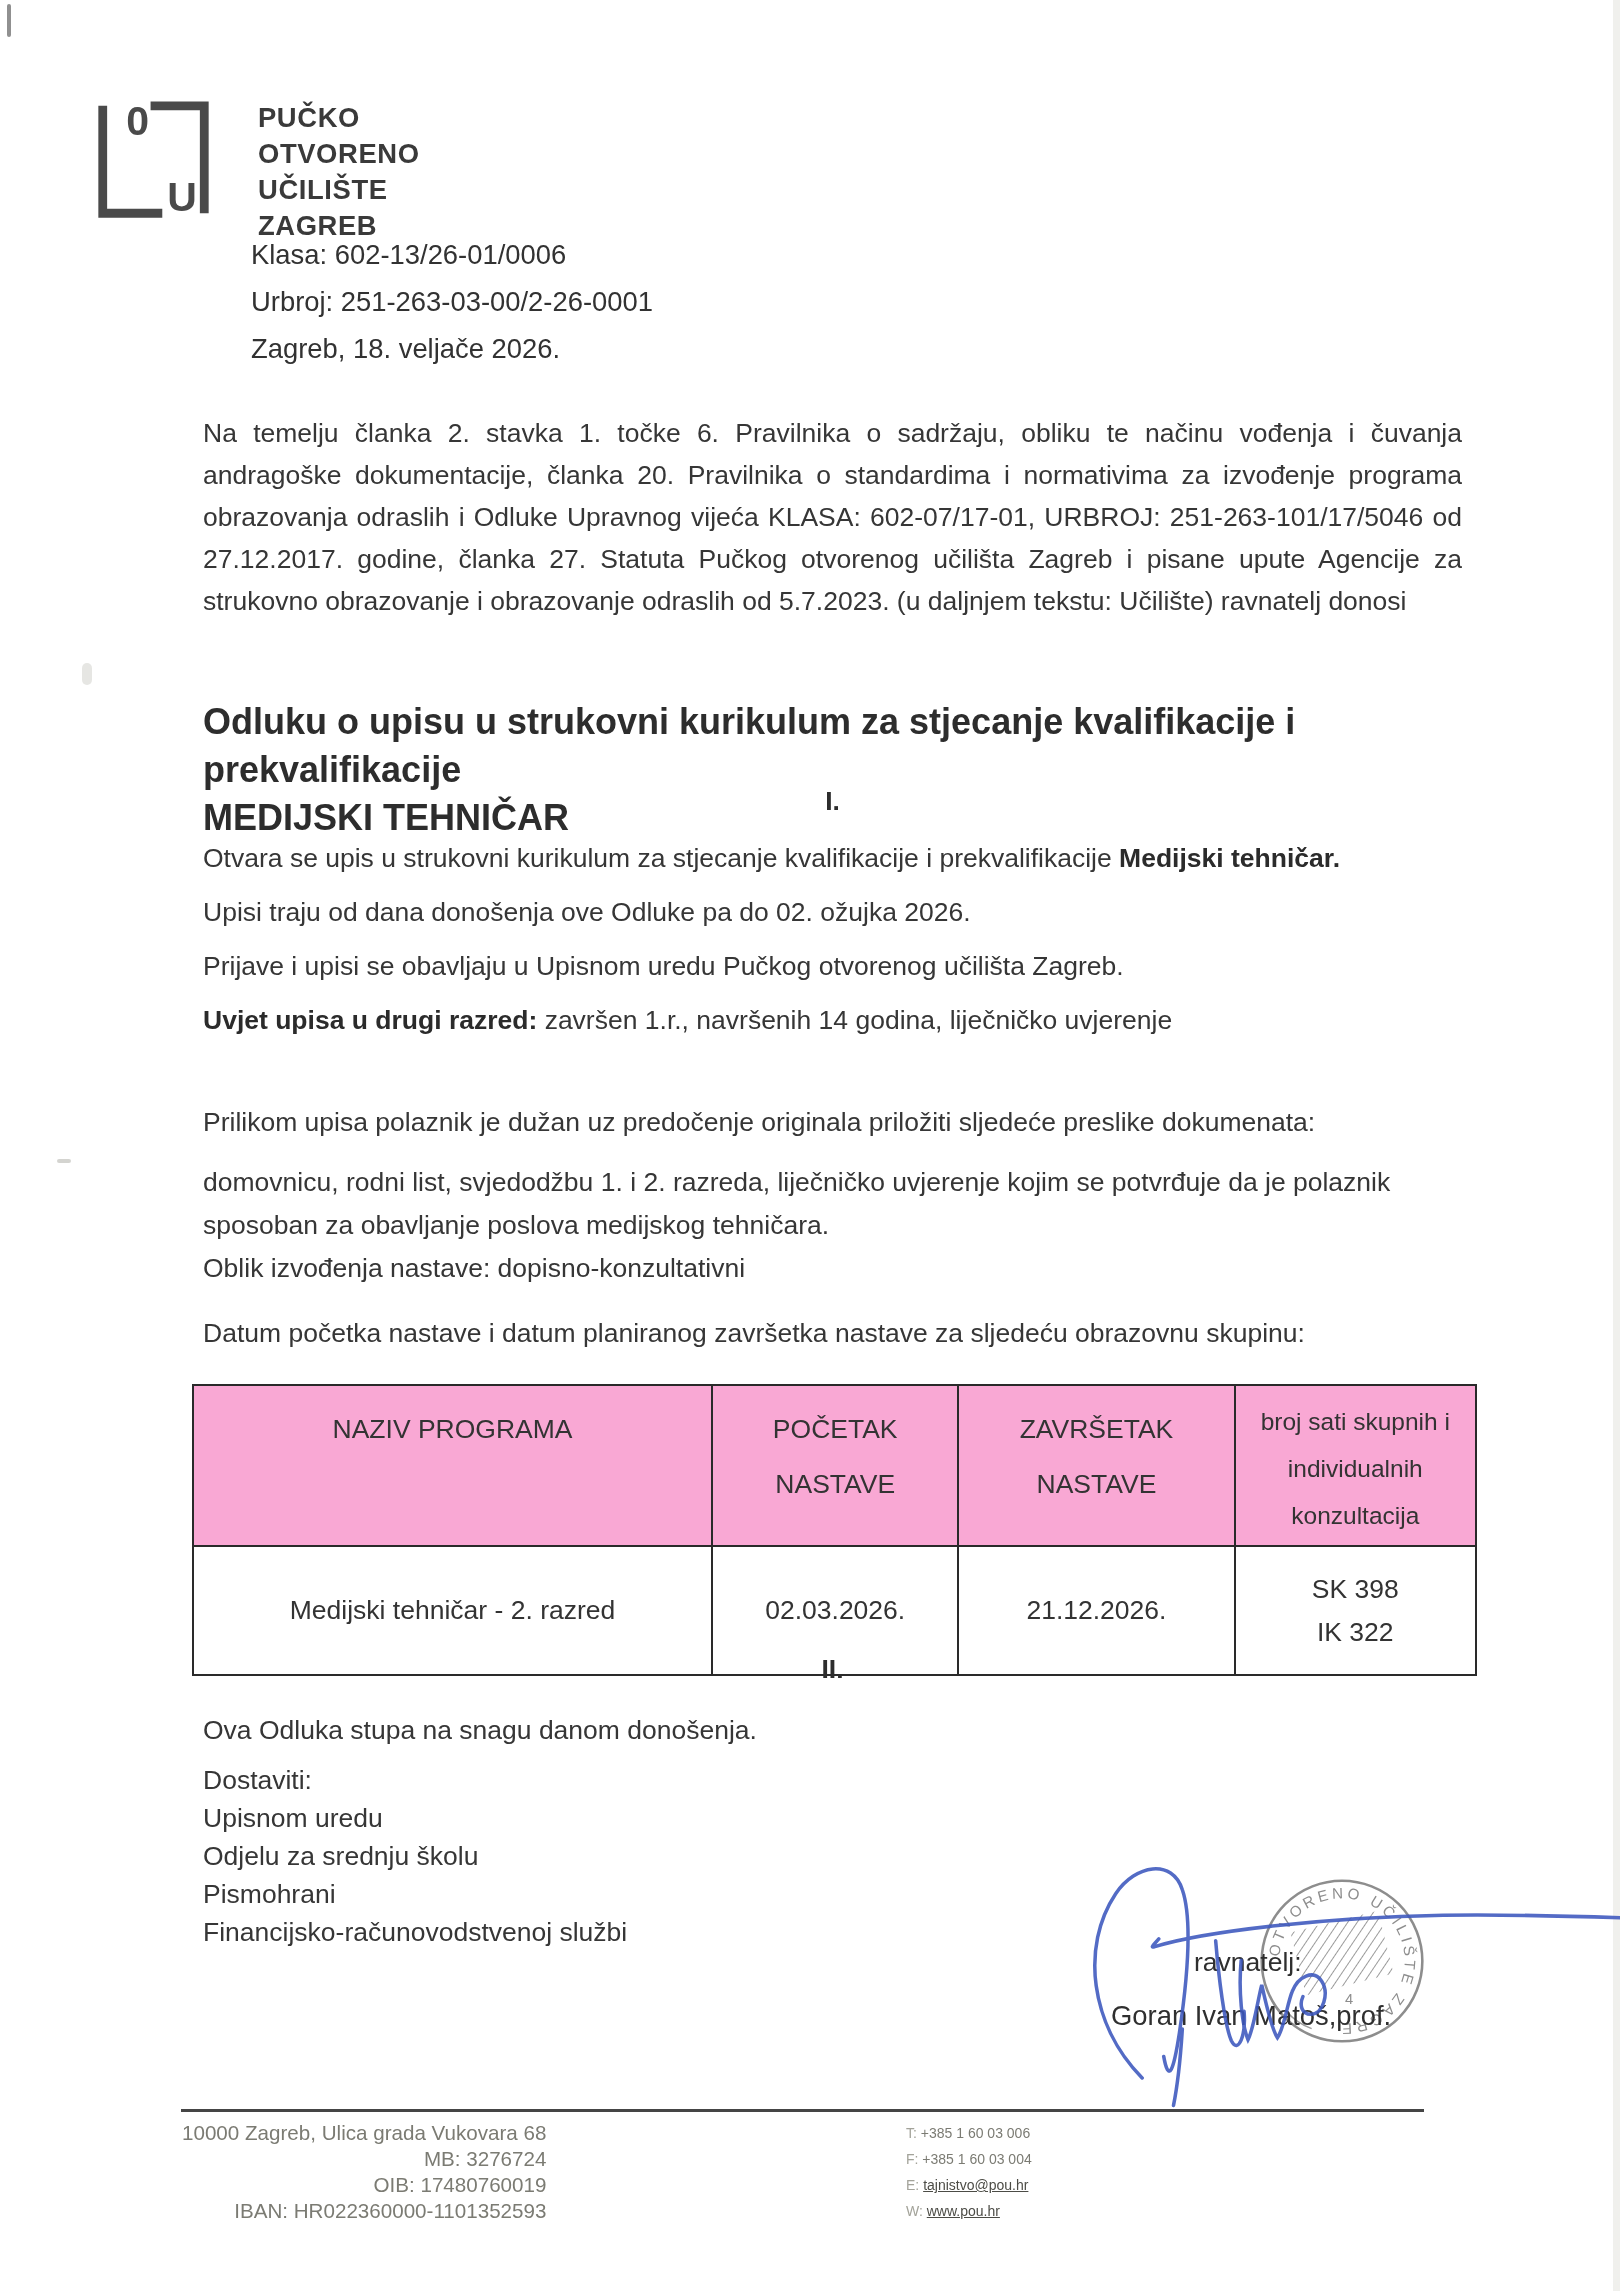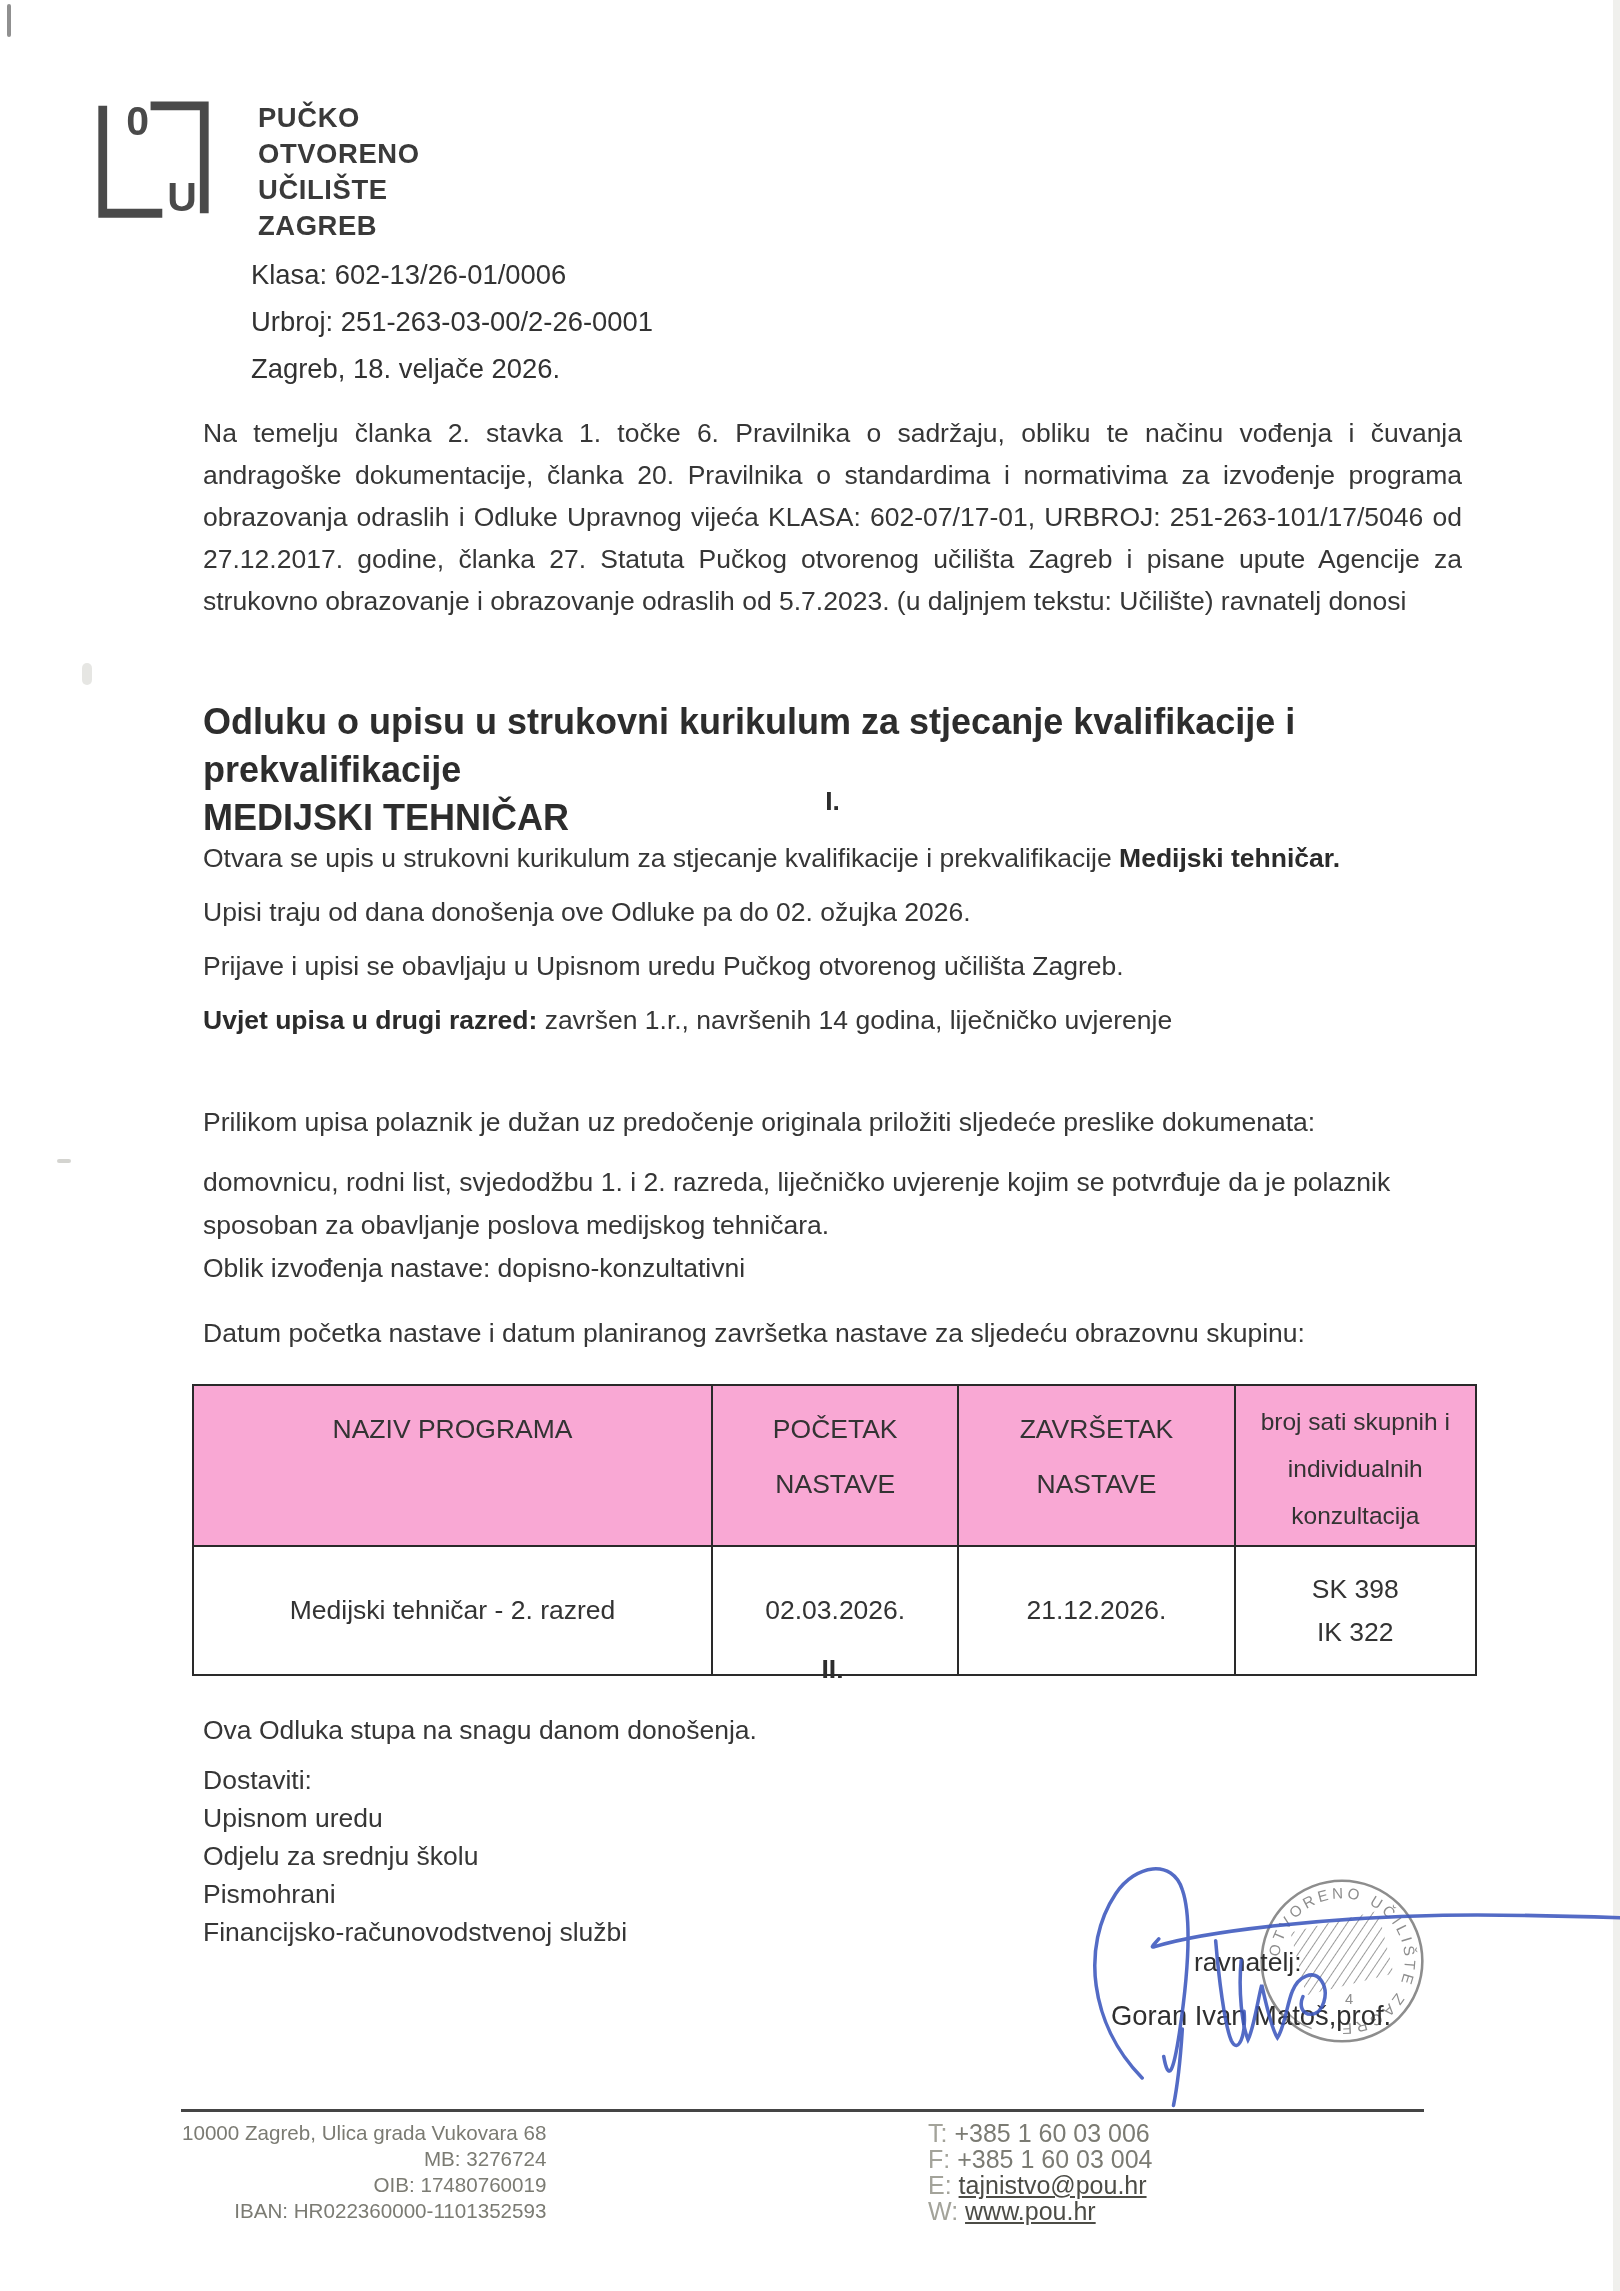--- a/index.html
+++ b/index.html
@@ -14,21 +14,21 @@
   .abs{position:absolute;}
   
   .edge-shade{right:0;top:0;width:6.9px;height:2292px;background:#e9e9e5;opacity:.7;}
   .tick-topleft{left:6.9px;top:3.9px;width:3.9px;height:33px;background:#6b6b6b;opacity:.75;border-radius:2px;}
   .smudge1{left:57px;top:1159px;width:13.7px;height:3.9px;background:#c9c9c4;opacity:.8;border-radius:2px;}
   .smudge2{left:82px;top:663px;width:9.8px;height:21.6px;background:#dcdcd7;opacity:.7;border-radius:4.9px;}
   
   .logo-mark{left:92px;top:98px;width:123px;height:127px;}
   .logo-text{left:258px;top:100px;font-size:27.4px;line-height:36px;font-weight:bold;color:#3a3a3a;letter-spacing:0.6px;}
   
-  .meta{left:251px;top:231px;font-size:27.4px;line-height:47px;color:#323232;margin-top:20px;}
+  .meta{left:251px;top:231px;font-size:27.4px;line-height:47px;color:#323232;}
   
   .intro{left:203px;top:412px;width:1259px;font-size:26.5px;line-height:42px;text-align:justify;color:#363636;}
   
   .title-block{left:203px;top:698px;width:1259px;text-align:left;font-weight:bold;color:#2d2d2d;font-size:36px;line-height:48px;}
   .sec-label{width:1259px;left:203px;text-align:center;font-weight:bold;font-size:26.5px;color:#2d2d2d;}
   .sec1{top:786px;}
   .sec2{top:1654px;}
   
   .pgroup{left:203px;top:845px;width:1259px;font-size:26.5px;color:#363636;}
   .pgroup p{margin:0 0 26.5px 0;line-height:27.4px;}
@@ -52,21 +52,21 @@
   .p9{left:203px;top:1717px;width:1259px;font-size:26.5px;line-height:27.4px;color:#363636;}
   .dostaviti{left:203px;top:1761px;font-size:26.5px;line-height:38px;color:#363636;}
   
   .stamp{left:1247px;top:1864px;width:192px;height:196px;}
   .sig-role{left:1194px;top:1947px;font-size:26.5px;color:#2f2f2f;}
   .sig-name{left:1111px;top:2000px;font-size:27.4px;color:#2f2f2f;}
   .signature-ink{left:1000px;top:1821px;width:647px;height:314px;pointer-events:none;}
   
   .footer-line{left:181px;top:2109px;width:1243px;height:2.9px;background:#454545;}
   .footer-left{left:182px;top:2120px;font-size:20.6px;line-height:26px;color:#7b7b73;text-align:right;}
-  .footer-right{left:928px;top:2120px;font-size:25px;line-height:26px;color:#7b7b73;}
+  .footer-right{left:906px;top:2120px;font-size:14px;line-height:26px;color:#7b7b73;}
   .footer-right .lbl{color:#a3a39a;}
   .footer-right .link{color:#4c4c46;text-decoration:underline;}
 </style>
 </head>
 <body>
 
 <div class="page">
 
   <div class="abs edge-shade"></div>
   <div class="abs tick-topleft"></div>

